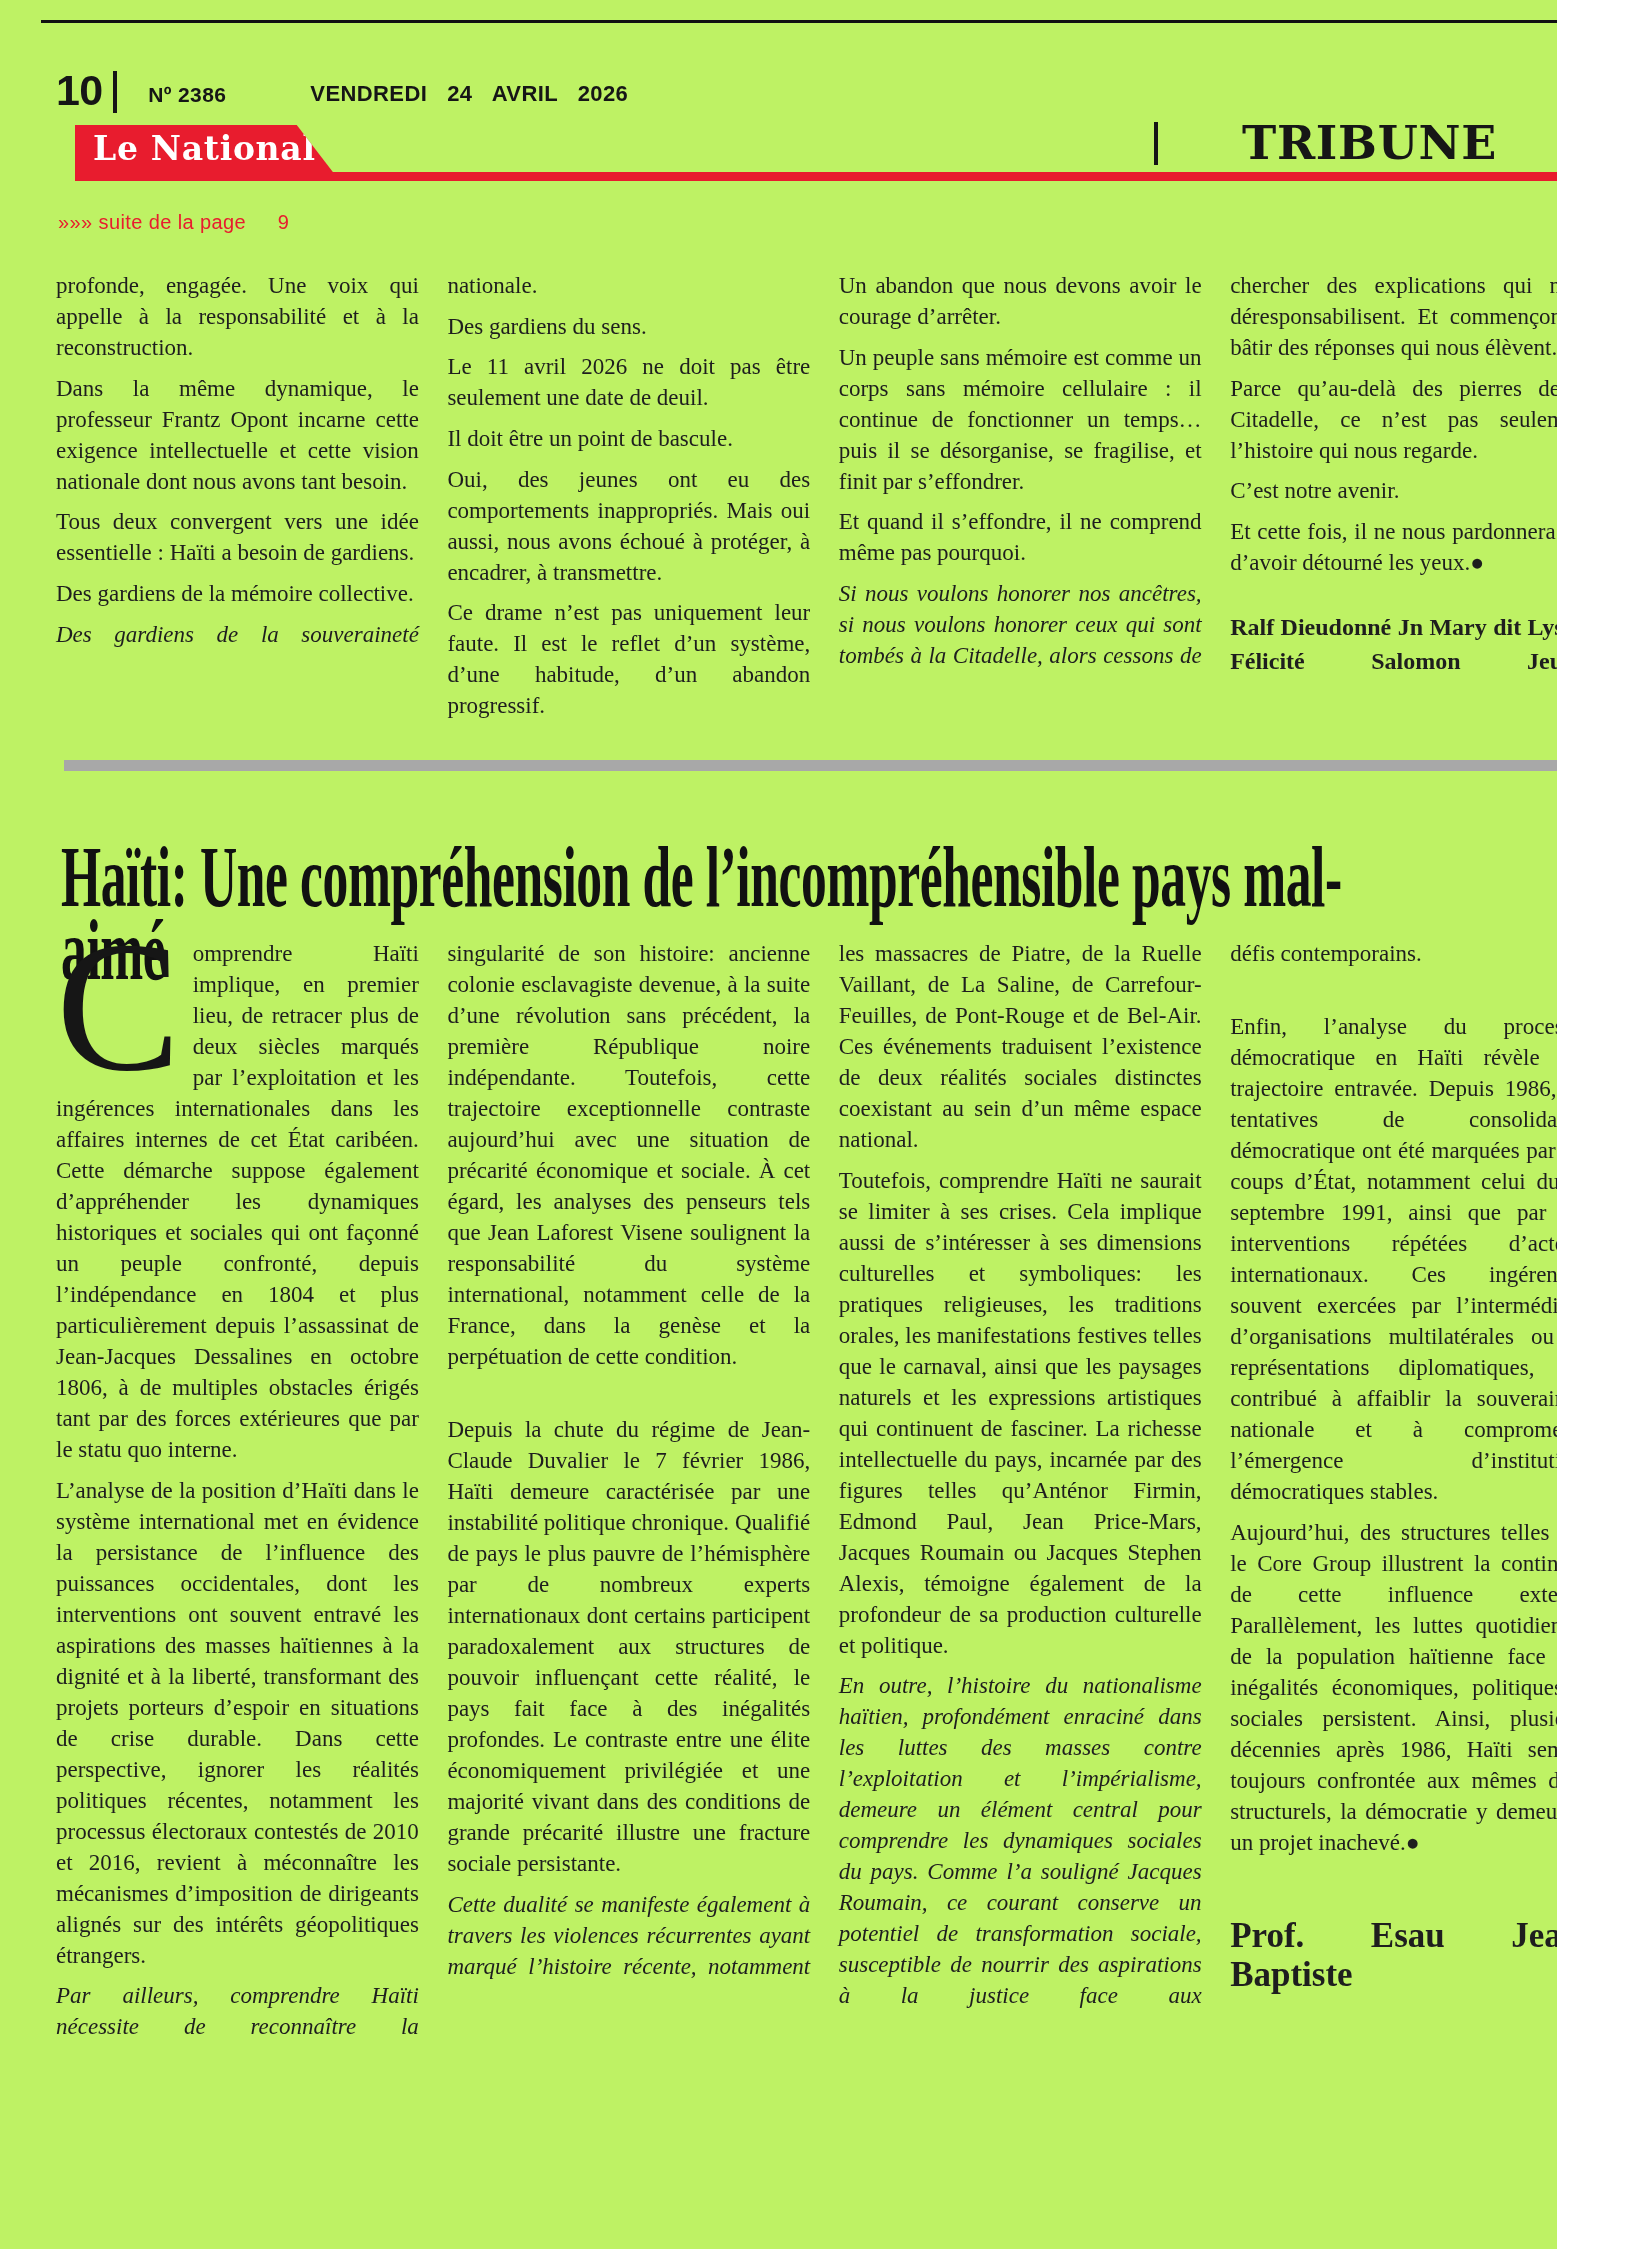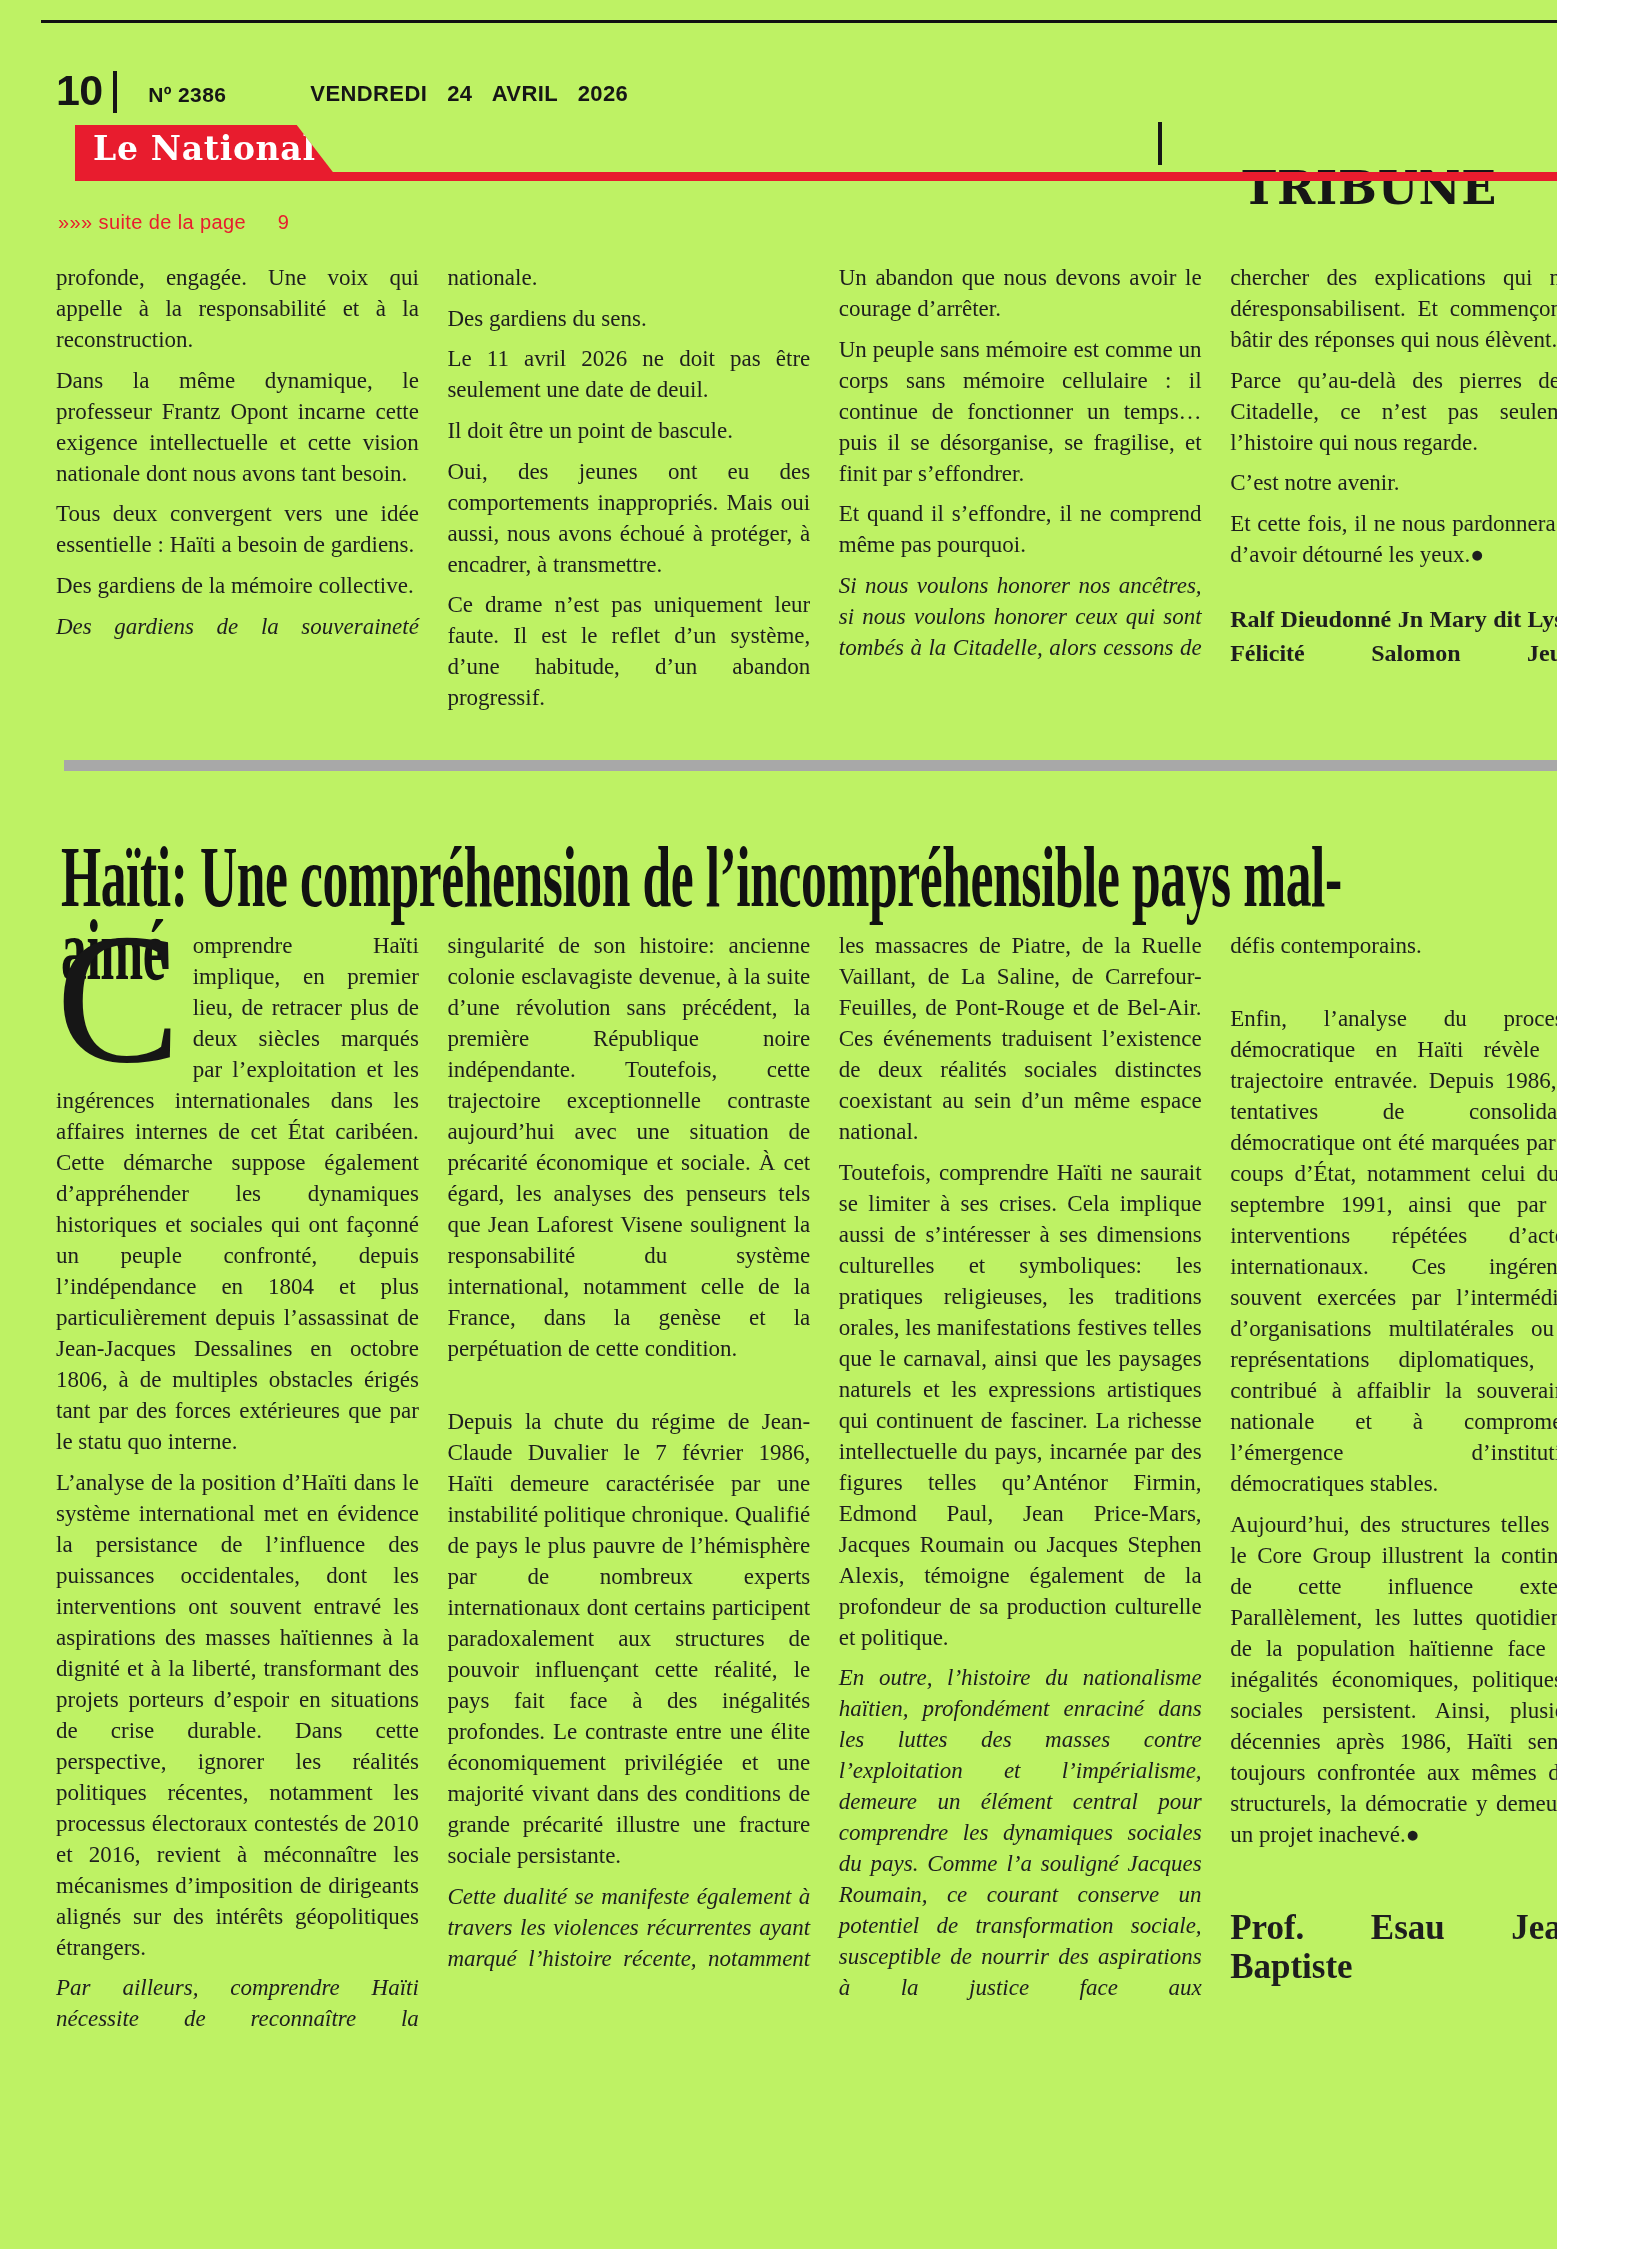--- a/index.html
+++ b/index.html
@@ -8,37 +8,37 @@
     font-family:"Liberation Serif", serif; color:#1e1e1e; overflow:hidden;
   }
   
   .top-rule { position:absolute; left:41px; top:20px; width:1569px; height:3px; background:#111; }
   .hdr-left { position:absolute; left:56px; top:69px; display:flex; align-items:flex-start;
     font-family:"Liberation Sans", sans-serif; font-weight:bold; color:#161616; }
   .pagenum { font-size:43px; line-height:43px; letter-spacing:-0.7px; }
   .pagenum-bar { width:3.7px; height:42px; background:#161616; margin:1.5px 0 0 10.5px; }
   .issue { font-size:21px; line-height:21px; margin:15px 0 0 31.5px; letter-spacing:0.4px; }
   .dateline { font-size:22px; line-height:22px; margin:14.2px 0 0 84px; word-spacing:13.5px; letter-spacing:0.4px; }
-  .hdr-right { position:absolute; right:60px; top:120px; display:flex; align-items:flex-start;flex-direction:column; }
+  .hdr-right { position:absolute; right:60px; top:120px; display:flex; align-items:flex-start; }
   .section-bar { width:3.7px; height:43px; background:#161616; margin-top:2.2px; }
   .section { font-family:"DejaVu Serif", serif; font-weight:bold; font-size:46px; line-height:46px;
     letter-spacing:0.7px; margin-left:84px; color:#161616; }
   .masthead { position:absolute; left:75px; top:125px; width:264px; height:55px; background:#e81c2e;
     clip-path:polygon(0 0, 84% 0, 100% 100%, 0 100%); }
   .masthead span { font-family:"DejaVu Serif", serif; font-weight:bold; color:#fff; font-size:33px;
     line-height:48px; padding-left:18px; letter-spacing:0.7px; }
   .red-strip { position:absolute; left:75px; top:172px; width:1515px; height:9px; background:#e81c2e; }
   .continuation { position:absolute; left:58px; top:211px; font-family:"Liberation Sans", sans-serif;
     font-size:20px; color:#e81c2e; letter-spacing:0.4px; }
   .continuation .pg { margin-left:25.5px; }
   
   .article { position:absolute; left:56px; width:1537px; display:flex; gap:28.5px; }
   .top-article { top:262px; }
   .main-article { top:930px; }
-  .col { width:363px; }
+  .col { width:363px;margin-top:8px; }
   .col p { font-size:23px; line-height:31px; margin:0 0 9.7px 0; text-align:justify; }
   .justify-cont p:last-child { text-align-last:justify;font-style:italic; }
   .gap-first p:first-child { margin-bottom:42px; }
   .sig-small { font-weight:bold; margin-top:31.5px !important; font-size:24px !important; line-height:34px !important;
     text-align:justify; text-align-last:justify; }
   .sig-big { font-weight:bold; margin-top:58px !important; font-size:35px !important; line-height:39px !important;
     text-align:right; letter-spacing:0; }
   
   .gray-divider { position:absolute; left:64px; top:760px; width:1528px; height:11.2px; background:#a8a8a8; }
   .headline { position:absolute; left:61px; top:783px; width:2550px; font-weight:bold; font-size:86px;

